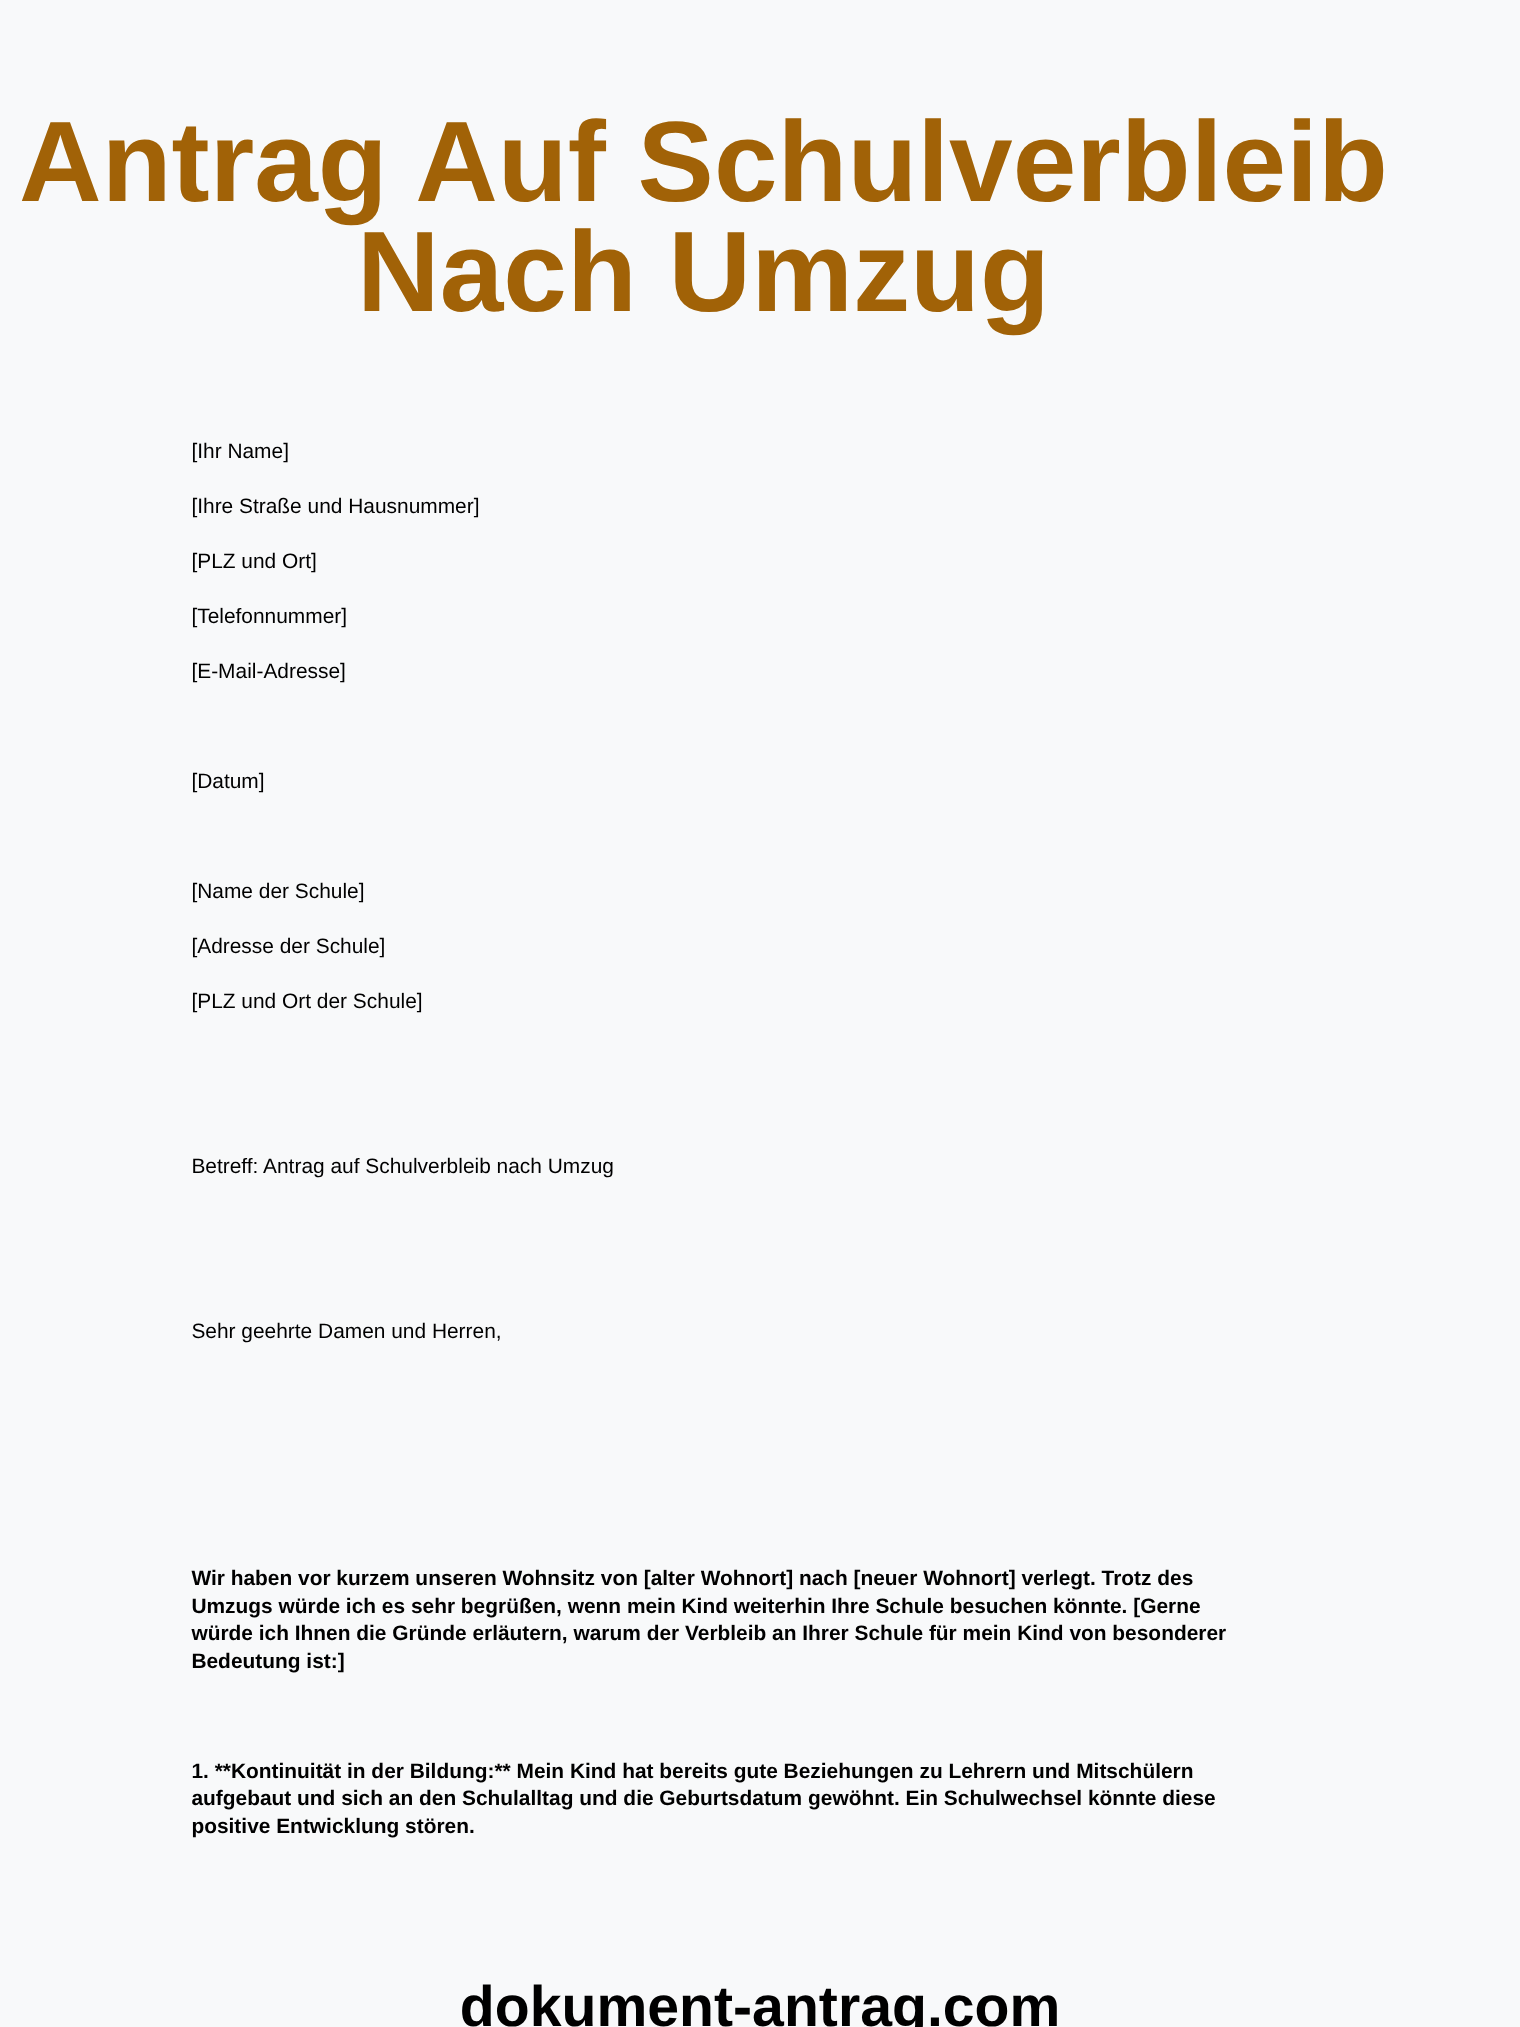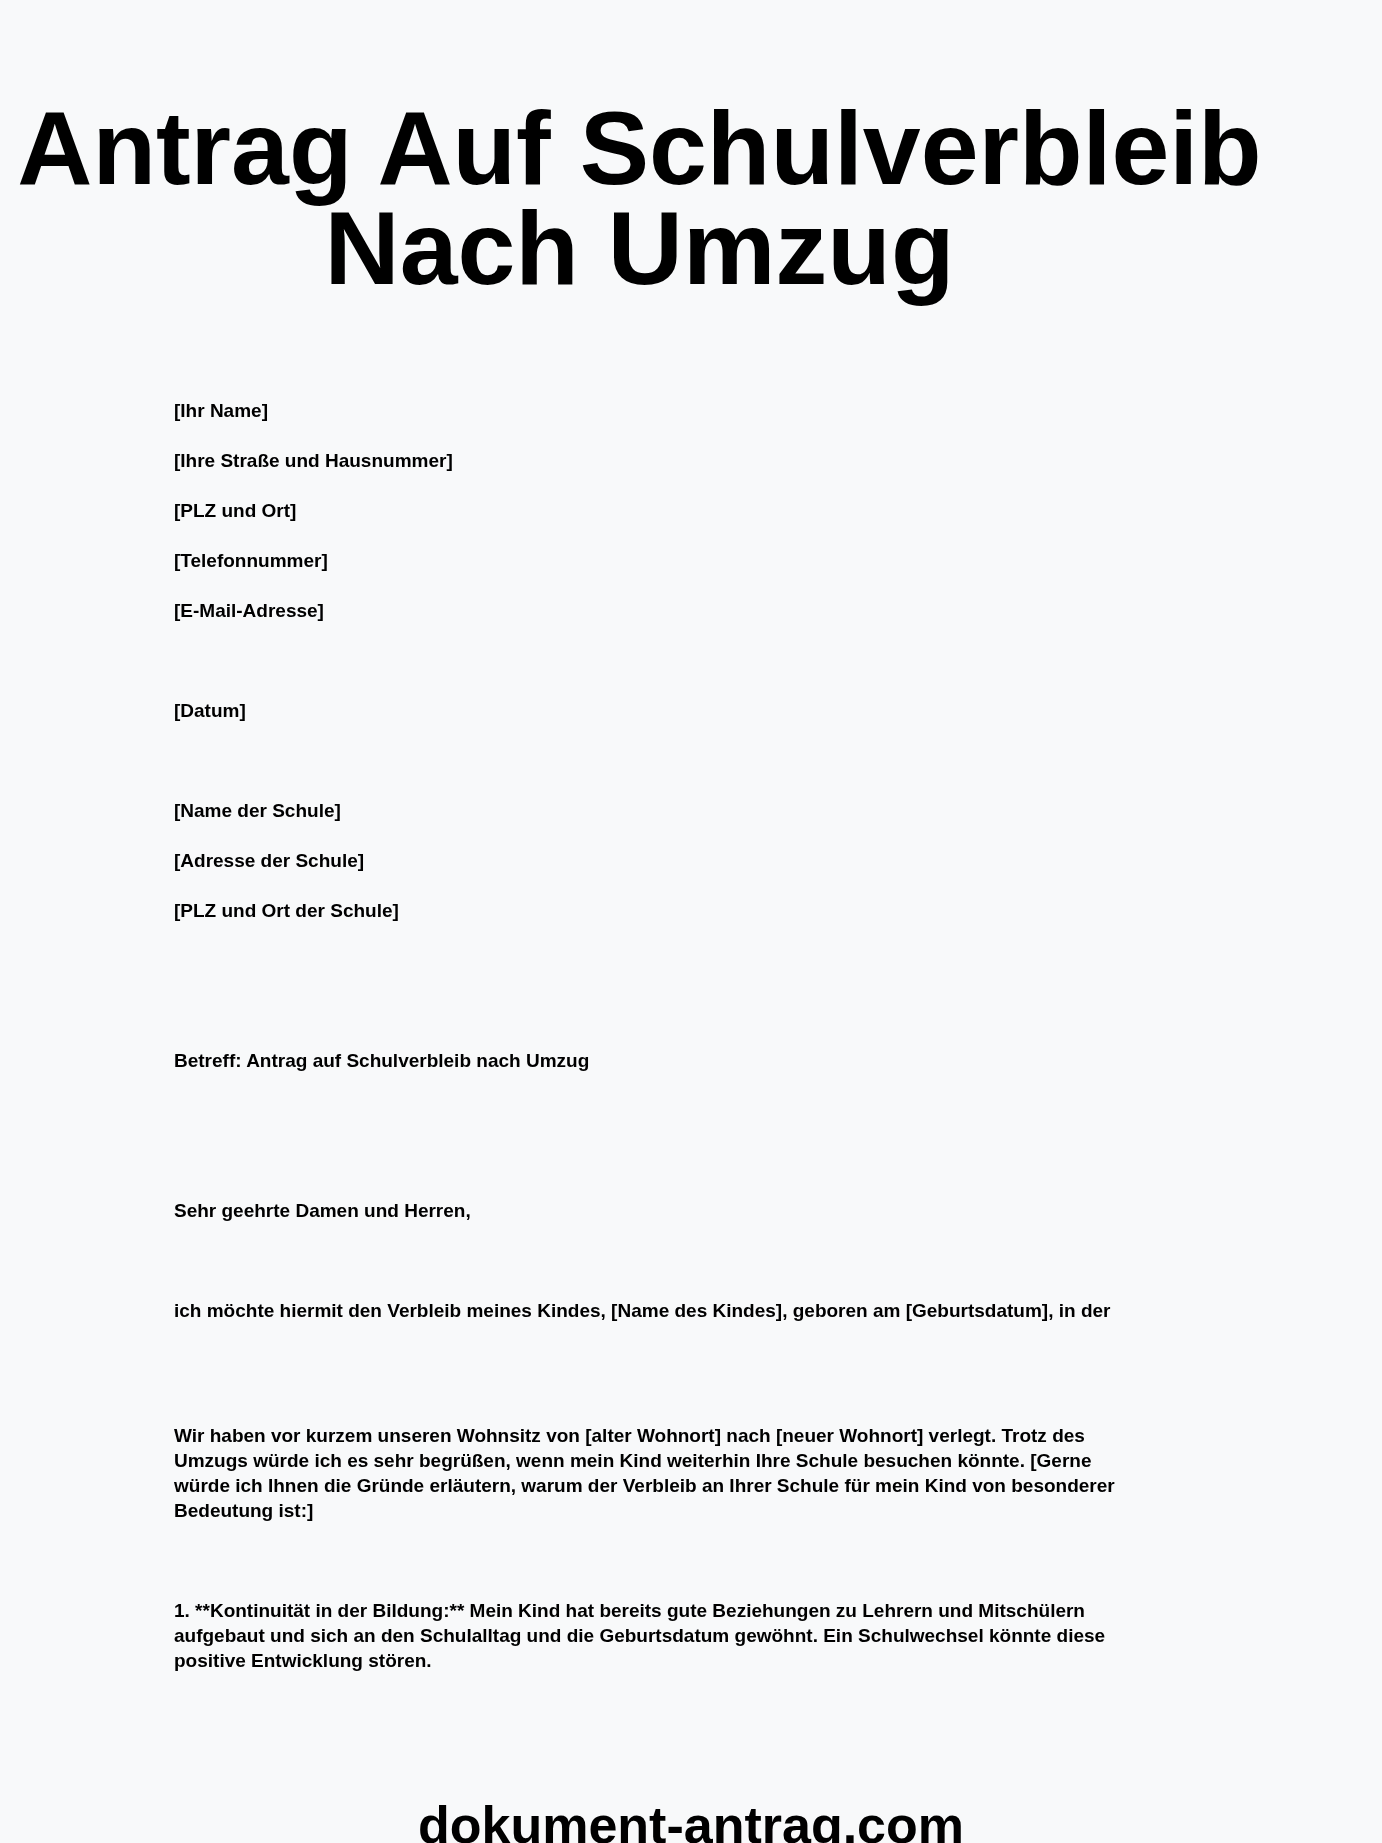--- a/index.html
+++ b/index.html
@@ -20,29 +20,29 @@
       left: 0;
       top: 98px;
       width: 1279px;
       margin: 0;
       text-align: center;
       font-family: "Liberation Sans", sans-serif;
       font-weight: bold;
       font-size: 104px;
       line-height: 100px;
       letter-spacing: 0px;
-      color: #000000;
+      color: #a16207;
     }
     .title span { display: block; }
     .line {
       position: absolute;
       left: 174px;
       width: 1040px;
       margin: 0;
-      font-weight: bold;
+      font-weight: normal;
       font-size: 19px;
       line-height: 25px;
       color: #000;
       white-space: nowrap;
     }
     .para {
       position: absolute;
       left: 174px;
       width: 1040px;
       margin: 0;
@@ -87,21 +87,20 @@
   <p class="line" style="top:798px">[Name der Schule]</p>
   <p class="line" style="top:848px">[Adresse der Schule]</p>
   <p class="line" style="top:898px">[PLZ und Ort der Schule]</p>
 </div>
 
 <p class="line" style="top:1048px">Betreff: Antrag auf Schulverbleib nach Umzug</p>
 
 <p class="line" style="top:1198px">Sehr geehrte Damen und Herren,</p>
 
 <div class="para" style="top:1298px">
-  <span>ich möchte hiermit den Verbleib meines Kindes, [Name des Kindes], geboren am [Geburtsdatum], in der</span>
 </div>
 
 <div class="para" style="top:1423px">
   <span>Wir haben vor kurzem unseren Wohnsitz von [alter Wohnort] nach [neuer Wohnort] verlegt. Trotz des</span>
   <span>Umzugs würde ich es sehr begrüßen, wenn mein Kind weiterhin Ihre Schule besuchen könnte. [Gerne</span>
   <span>würde ich Ihnen die Gründe erläutern, warum der Verbleib an Ihrer Schule für mein Kind von besonderer</span>
   <span>Bedeutung ist:]</span>
 </div>
 
 <div class="para" style="top:1598px">

